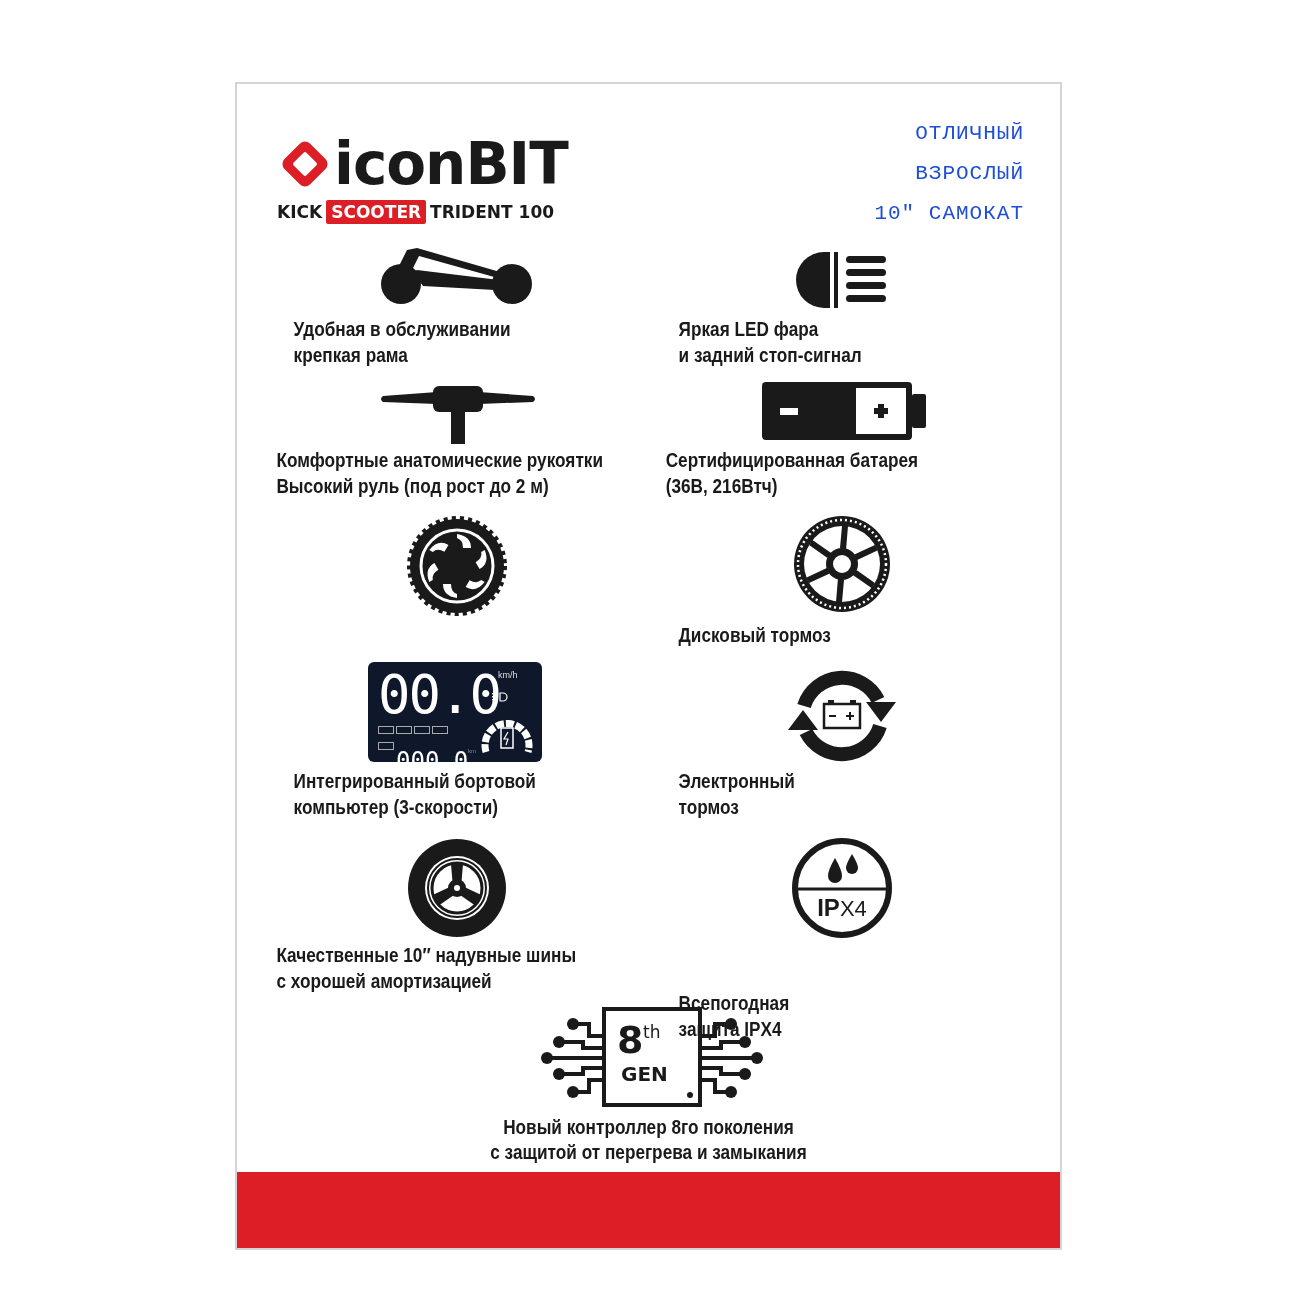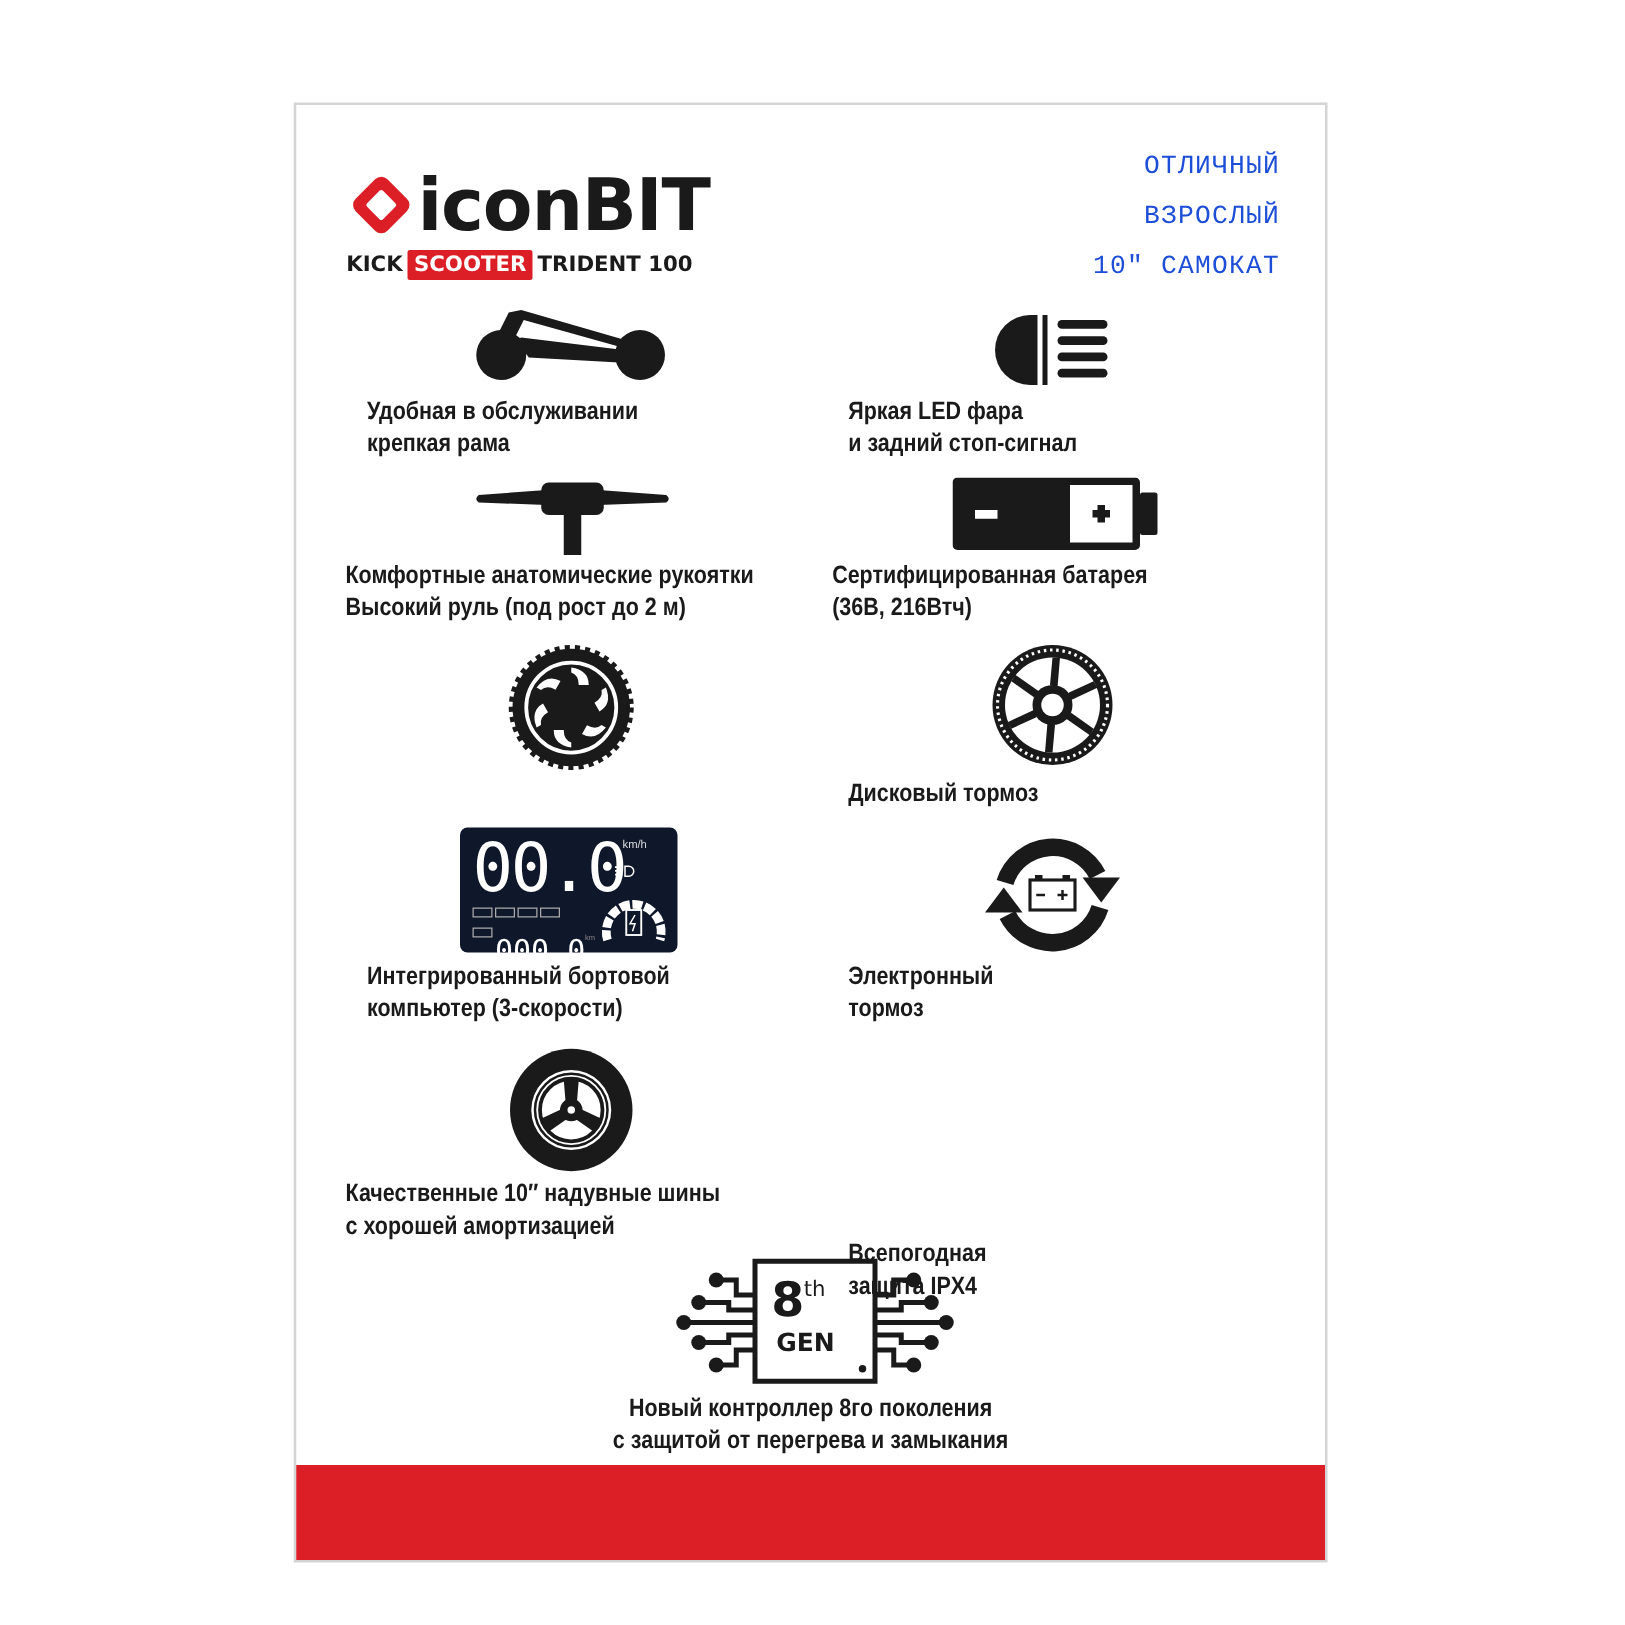--- a/index.html
+++ b/index.html
@@ -192,20 +192,31 @@
       </g>
       <circle cx="52" cy="52" r="9" fill="#1a1a1a"></circle>
       <circle cx="52" cy="52" r="3" fill="#fff"></circle>
     </svg>
   </div>
   <div class="feat" style="left:10px;width:420px;top:858px;">
     <div class="lbl">Качественные 10″ надувные шины</div>
     <div class="lbl">с хорошей амортизацией</div>
   </div>
 
+  <div class="icon" style="left:553px;top:752px;width:104px;height:104px;">
+    <svg width="104" height="104" viewBox="0 0 104 104" style="position:absolute;left:0;top:0;">
+      <circle cx="52" cy="52" r="47" fill="none" stroke="#1a1a1a" stroke-width="6"></circle>
+      <line x1="8" y1="53" x2="96" y2="53" stroke="#1a1a1a" stroke-width="3"></line>
+      <path d="M45 22 Q38 34 38 40 A7 7 0 0 0 52 40 Q52 34 45 22 Z" fill="#1a1a1a"></path>
+      <path d="M62 18 Q56 28 56 32 A6 6 0 0 0 68 32 Q68 28 62 18 Z" fill="#1a1a1a"></path>
+    </svg>
+    <div style="position:absolute;left:0;right:0;top:58px;text-align:center;font-size:24px;line-height:28px;">
+      <span style="font-weight:bold;">IP</span><span style="font-size:22px;">X4</span>
+    </div>
+  </div>
   <div class="feat" style="left:415px;width:380px;top:858px;margin-top:48px;">
     <div class="lbl">Всепогодная</div>
     <div class="lbl">защита IPX4</div>
   </div>
 
   <div class="icon" style="left:300px;top:922px;width:230px;height:102px;">
     <svg width="230" height="102" viewBox="0 0 230 102" style="position:absolute;left:0;top:0;">
       <rect x="67" y="3" width="96" height="96" fill="none" stroke="#1a1a1a" stroke-width="4"></rect>
       <circle cx="153" cy="89" r="3" fill="#1a1a1a"></circle>
       <g stroke="#1a1a1a" stroke-width="4" fill="none">

